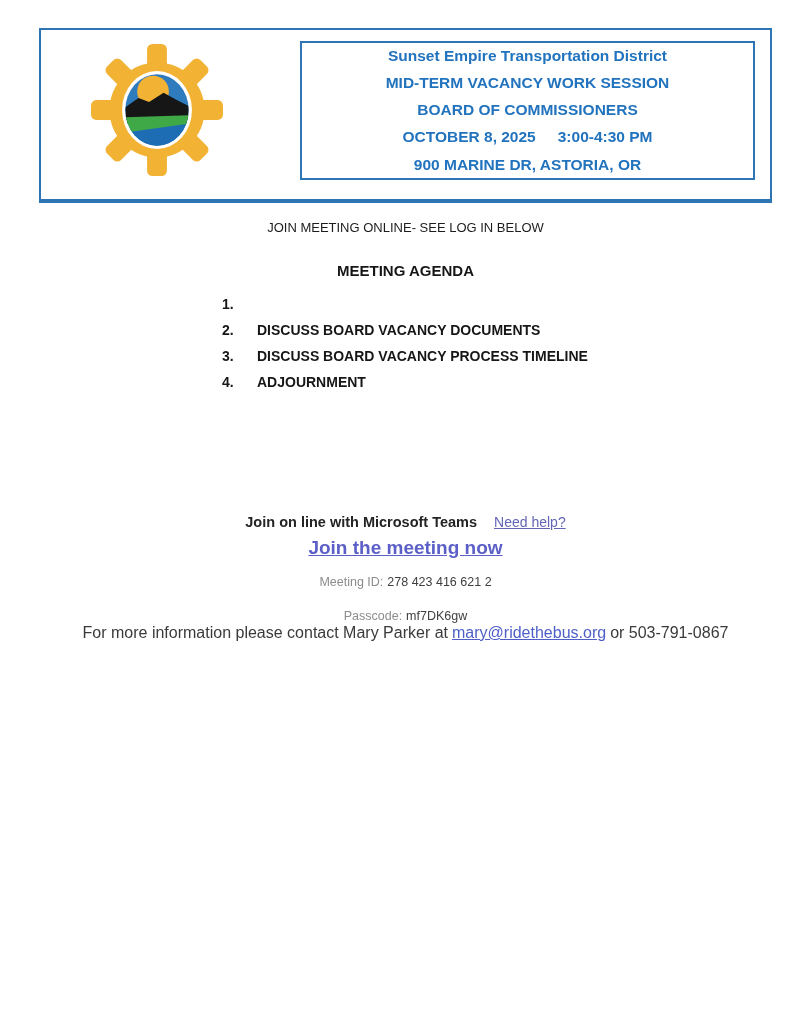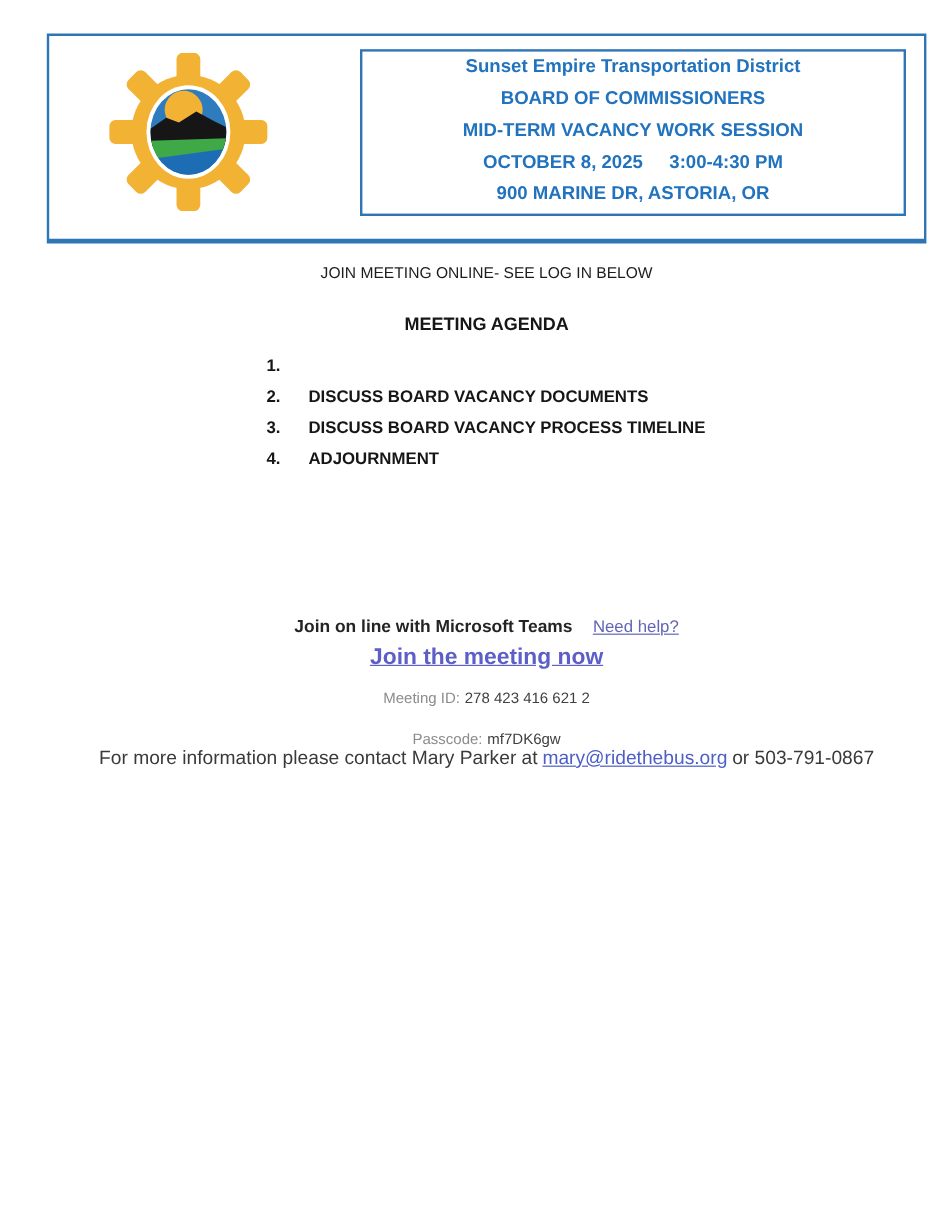--- a/index.html
+++ b/index.html
@@ -10,21 +10,21 @@
   
   .header-box{
     position:absolute;left:39px;top:28px;width:733px;height:175px;
     border:2px solid #2E75B6;border-bottom-width:4px;box-sizing:border-box;
     background:#ffffff;
   }
   .logo{position:absolute;left:50px;top:14px;width:132px;height:132px;}
   .header-inner{
     position:absolute;left:259px;top:11px;width:455px;height:139px;
     border:2px solid #2E75B6;box-sizing:border-box;
-    display:flex;flex-direction:column;justify-content:flex-start;
+    display:flex;flex-direction:column;justify-content:space-between;
     text-align:center;color:#2273BE;font-weight:bold;font-size:15.5px;
   }
   .header-inner .hline{line-height:26.5px;white-space:nowrap;}
   .time-gap{display:inline-block;margin-left:22px;}
   
   .centered{position:absolute;left:39px;width:733px;text-align:center;}
   .join-notice{top:220px;font-size:13px;color:#1c1c1c;}
   .agenda-title{top:262px;font-size:15px;font-weight:bold;color:#161616;}
   
   .agenda-list{position:absolute;left:222px;top:296px;}
@@ -75,22 +75,22 @@
         <circle cx="47" cy="36" r="12" fill="#F2B234"></circle>
         <polygon points="26,48 36,41 44,44 55,37 66,43 74,47 74,60 26,60" fill="#161616"></polygon>
         <polygon points="26,55.5 74,54 74,62 26,68.5" fill="#3FA847"></polygon>
         <polygon points="26,67 74,60.5 74,78 26,78" fill="#1D6DB5"></polygon>
       </g>
     </svg>
   </div>
 
   <div class="header-inner">
     <div class="hline">Sunset Empire Transportation District</div>
+    <div class="hline">MID-TERM VACANCY WORK SESSION</div>
     <div class="hline">BOARD OF COMMISSIONERS</div>
-    <div class="hline">MID-TERM VACANCY WORK SESSION</div>
     <div class="hline"><span>OCTOBER 8, 2025</span><span class="time-gap">3:00-4:30 PM</span></div>
     <div class="hline">900 MARINE DR, ASTORIA, OR</div>
   </div>
 </div>
 
 <div class="centered join-notice">JOIN MEETING ONLINE- SEE LOG IN BELOW</div>
 
 <div class="centered agenda-title">MEETING AGENDA</div>
 
 <div class="agenda-list">

